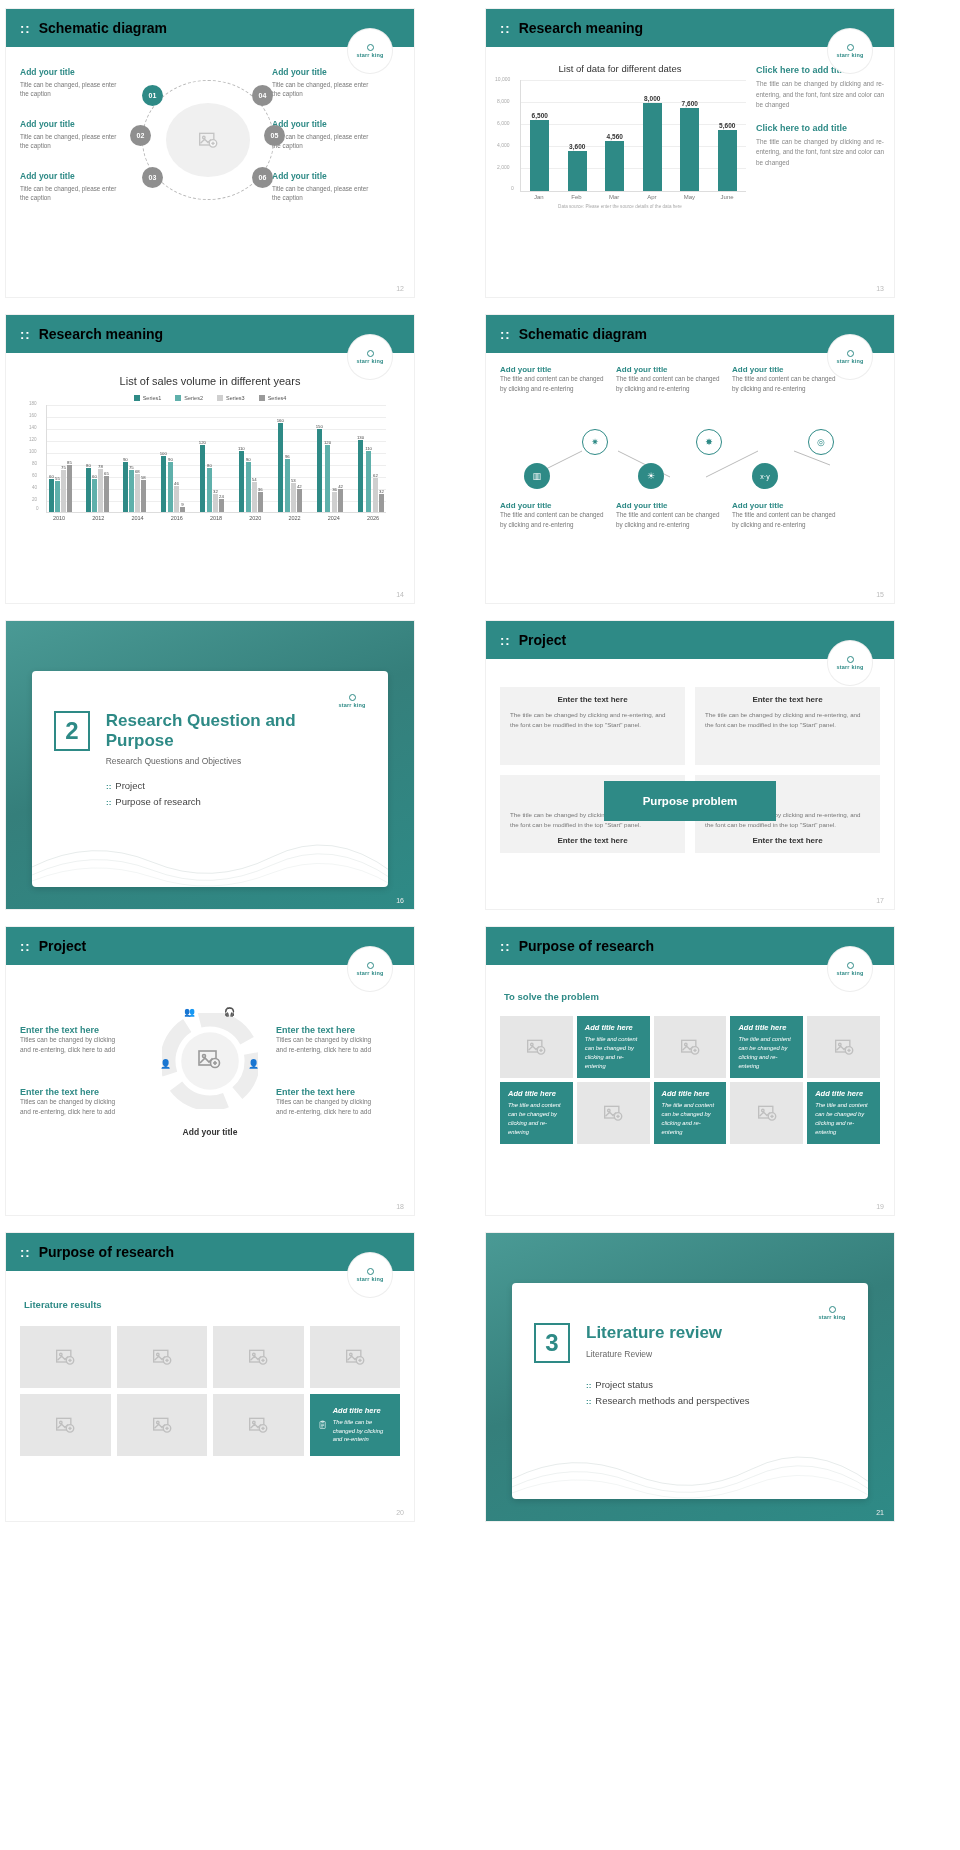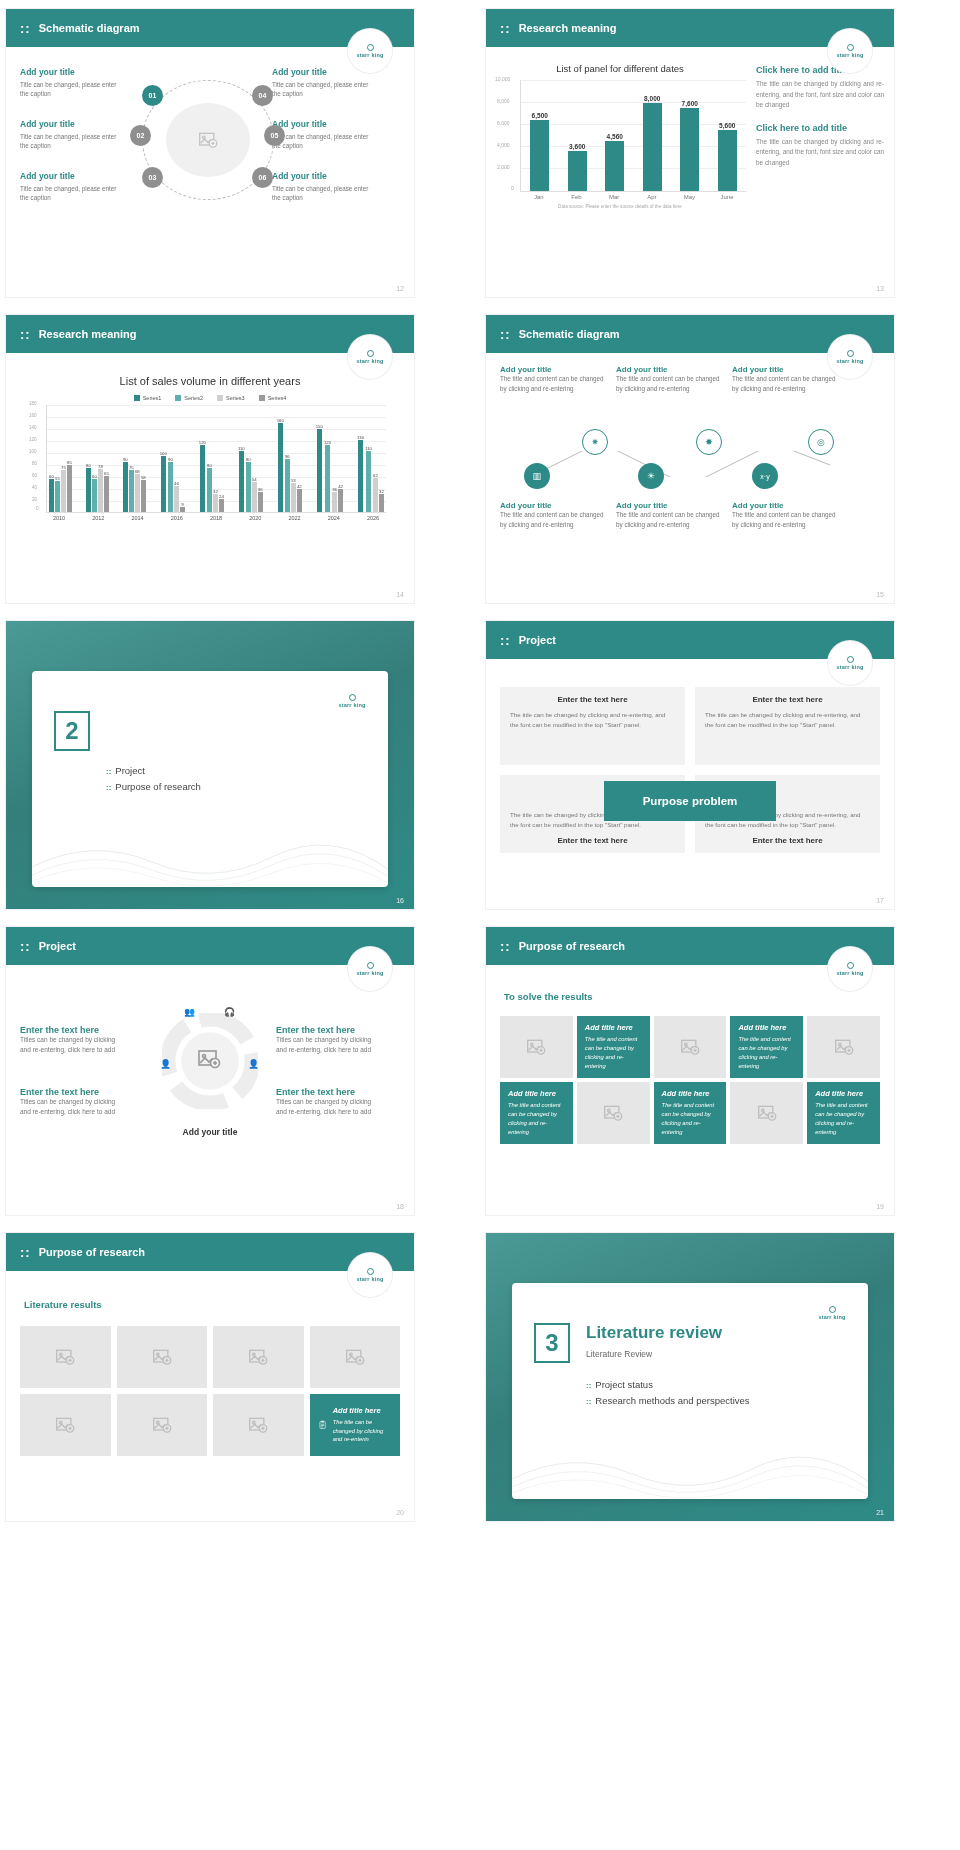--- a/index.html
+++ b/index.html
@@ -32,22 +32,22 @@
     position: relative;
   }
   .hdr .dots {
     color: #ffffff;
     font-size: 13px;
     letter-spacing: 1px;
     margin-right: 8px;
     font-weight: bold;
   }
   .hdr .ttl {
-    color: #ffffff;
-    font-size: 11px;
+    color: #000000;
+    font-size: 14px;
     font-weight: bold;
   }
   .logo {
     position: absolute;
     right: 22px;
     top: 20px;
     width: 44px;
     height: 44px;
     border-radius: 50%;
     background: #ffffff;
@@ -224,21 +224,21 @@
     <div class="hdr">
       <span class="dots">::</span>
       <span class="ttl">Research meaning</span>
     </div>
     <div class="logo">
       <div class="lc"></div>
       <div class="lt">starr king</div>
     </div>
     <div class="body">
       <div style="position:absolute;left:8px;top:12px;width:252px;">
-        <div class="charttitle">List of panel for different dates</div>
+        <div class="charttitle">List of data for different dates</div>
         <div style="position:relative;height:112px;margin-left:26px;border-left:1px solid #ddd;border-bottom:1px solid #ddd;">
           <div class="gridline" style="top:0;"></div>
           <div class="gridline" style="top:22px;"></div>
           <div class="gridline" style="top:44px;"></div>
           <div class="gridline" style="top:66px;"></div>
           <div class="gridline" style="top:88px;"></div>
 
           <div style="position:absolute;left:-26px;top:-4px;font-size:5px;color:#aaa;">10,000</div>
           <div style="position:absolute;left:-24px;top:18px;font-size:5px;color:#aaa;">8,000</div>
           <div style="position:absolute;left:-24px;top:40px;font-size:5px;color:#aaa;">6,000</div>
@@ -576,20 +576,24 @@
 
   <div class="slide">
     <div class="sect">
       <div class="card">
         <div class="logo" style="top:8px;right:14px;box-shadow:none;">
           <div class="lc"></div>
           <div class="lt">starr king</div>
         </div>
         <div style="display:flex;align-items:flex-start;gap:16px;margin-top:14px;">
           <div class="signum">2</div>
+          <div>
+            <div class="sig-h">Research Question and Purpose</div>
+            <div class="sig-s">Research Questions and Objectives</div>
+          </div>
         </div>
         <div style="margin-left:52px;margin-top:14px;">
           <div class="sig-li"><b>::</b><span>Project</span></div>
           <div class="sig-li"><b>::</b><span>Purpose of research</span></div>
         </div>
         <svg class="wave" viewBox="0 0 360 70" preserveAspectRatio="none">
           <path d="M0 50 Q60 20 120 45 T240 40 T360 55" stroke="#cfd8d7" fill="none" stroke-width="1"></path>
           <path d="M0 58 Q60 30 120 53 T240 48 T360 62" stroke="#dde4e3" fill="none" stroke-width="1"></path>
           <path d="M0 64 Q60 40 120 60 T240 56 T360 68" stroke="#e6ebea" fill="none" stroke-width="1"></path>
         </svg>
@@ -685,21 +689,21 @@
   <div class="slide">
     <div class="hdr">
       <span class="dots">::</span>
       <span class="ttl">Purpose of research</span>
     </div>
     <div class="logo">
       <div class="lc"></div>
       <div class="lt">starr king</div>
     </div>
     <div class="body">
-      <div class="sec-lbl" style="margin:16px 0 14px 4px;">To solve the results</div>
+      <div class="sec-lbl" style="margin:16px 0 14px 4px;">To solve the problem</div>
       <div id="s19grid" style="display:grid;grid-template-columns:repeat(5,1fr);grid-template-rows:62px 62px;gap:4px;">
           <div class="tile">
             <svg class="imgicon" viewBox="0 0 24 24" fill="none" stroke="#999" stroke-width="1.6">
               <rect x="2" y="4" width="17" height="14"></rect>
               <circle cx="7" cy="9" r="1.5"></circle>
               <path d="M3 16l5-5 4 4 3-3 4 4"></path>
               <circle cx="18" cy="16" r="4.5" fill="#e6e6e6" stroke="#999"></circle>
               <path d="M18 14v4M16 16h4" stroke="#999"></path>
             </svg>
           </div>

